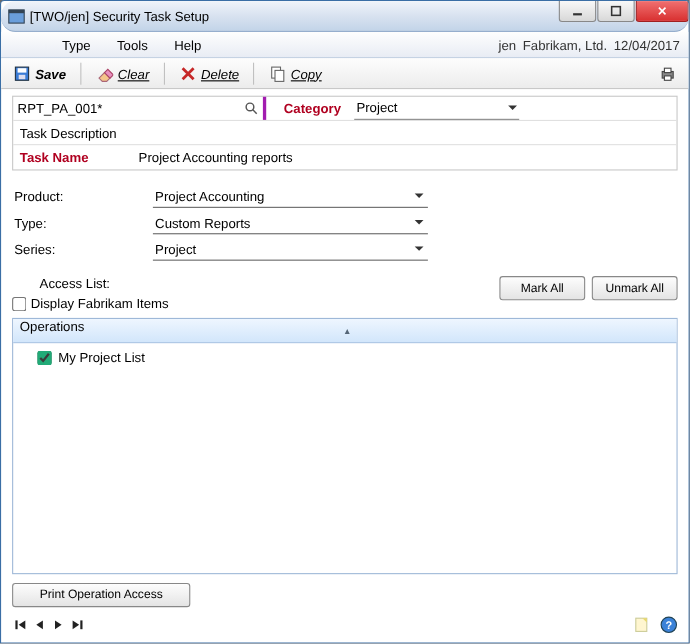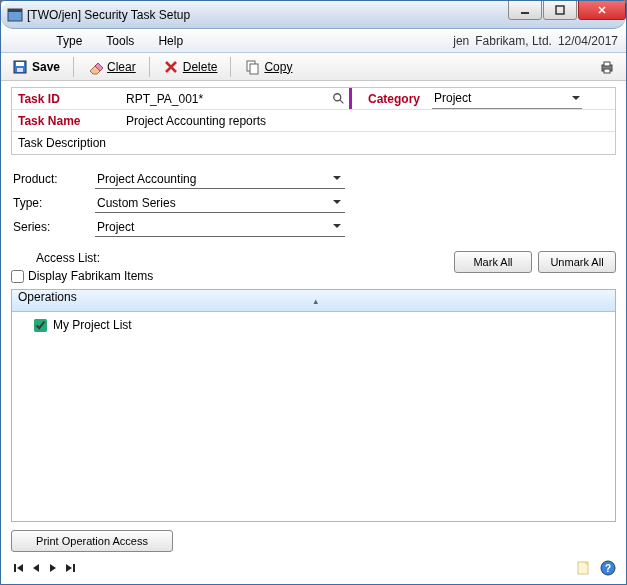--- a/index.html
+++ b/index.html
@@ -15,21 +15,21 @@
   .win-btn.min, .win-btn.max { border-radius: 0 0 3px 3px; margin-right:1px; }
   .win-btn.close { width: 48px; background: linear-gradient(to bottom,#f07070,#d83030); border:1px solid #a02020; border-radius:0 0 3px 3px; color:#fff; }
   .win-btn svg { width:10px; height:10px; }
   
   .menubar { height: 24px; background: linear-gradient(to bottom,#fefefe,#e8ecf4); border-bottom:1px solid #b8c8dc; display:flex; align-items:stretch; font-size:12px; }
   .menu-item { padding: 0 12px; display:flex; align-items:center; cursor:pointer; border-right:0px solid transparent; }
   .menu-item.active { background: linear-gradient(to bottom,#3c8ce8,#1a5cc0); color:#fff;margin-top:33px; }
   .menu-right { margin-left:auto; padding-right:8px; display:flex; align-items:center; gap:6px; color:#333; }
   
   .toolbar { height: 28px; background: linear-gradient(to bottom,#fdfdfd,#ececec); border-bottom:1px solid #c8c8c8; display:flex; align-items:center; padding: 0 4px; font-size:12px; gap:2px; }
-  .tool-btn { display:flex; align-items:center; gap:4px; padding: 2px 6px; cursor:pointer; border:1px solid transparent; border-radius:2px; }
+  .tool-btn { display:flex; align-items:flex-end; gap:4px; padding: 2px 6px; cursor:pointer; border:1px solid transparent; border-radius:2px;font-style:italic; }
   .tool-btn .lbl { text-decoration: none; }
   .tool-btn .ul { text-decoration: underline; }
   .tool-sep { width:1px; height:20px; background:#c0c0c0; margin:0 4px; }
   .tool-icon { width:16px; height:16px; display:inline-flex; align-items:center; justify-content:center; }
   .bold { font-weight:bold; }
   .print-right { margin-left:auto; }
   
   .content { flex:1; padding: 6px 10px 8px 10px; display:flex; flex-direction:column; font-size:12px; overflow:hidden; }
   
   .field-grid { border:1px solid #c8c8c8; }
@@ -38,21 +38,21 @@
   .field-label { width:110px; padding:3px 6px; font-size:12px; display:flex; align-items:center; }
   .field-label.req { color:#b00020; font-weight:bold; }
   .field-val { flex:1; display:flex; align-items:center; padding:0 2px; }
   .field-val input { width:100%; border:none; outline:none; font-size:12px; padding:2px 2px; background:transparent; }
   .lookup-btn { width:18px; height:18px; display:flex; align-items:center; justify-content:center; cursor:pointer; }
   .cat-label { color:#b00020; font-weight:bold; padding:0 10px 0 16px; display:flex; align-items:center; }
   .cat-select { width:150px; height:20px; border:none; border-bottom:1px solid #888; font-size:12px; background:#fff; position:relative; display:flex; align-items:center; padding:0 14px 0 2px; cursor:pointer; }
   .cat-select::after { content:""; position:absolute; right:2px; top:7px; border:4px solid transparent; border-top-color:#333; }
   
   .drop-grid { margin-top:14px; }
-  .drop-row { display:flex; align-items:center; margin-bottom:4px; }
+  .drop-row { display:flex; align-items:center; margin-bottom:4px;gap:44px; }
   .drop-label { width:84px; font-size:12px; padding-left:2px; }
   .drop-select { flex:0 0 250px; height:20px; border:none; border-bottom:1px solid #666; font-size:12px; position:relative; display:flex; align-items:center; padding:0 18px 0 2px; cursor:pointer; background:#fff; }
   .drop-select::after { content:""; position:absolute; right:4px; top:7px; border:4px solid transparent; border-top-color:#333; }
   
   .access-row { display:flex; align-items:flex-start; margin-top:10px; }
   .access-left { flex:1; }
   .access-label { font-size:12px; margin-bottom:4px;margin-left:25px; }
   .chk-row { display:flex; align-items:center; gap:4px; font-size:12px; }
   .chk { width:13px; height:13px; }
   .mark-btns { display:flex; gap:6px; }
@@ -165,62 +165,61 @@
             <rect x="5" y="10" width="6" height="4" fill="#fff" stroke="#444"></rect>
           </svg>
         </span>
     </div>
   </div>
 
   <div class="content">
 
     <div class="field-grid">
       <div class="field-row">
-        <div class="field-label req">Task ID</div>
         <div class="field-val" style="flex:0 0 230px; border-right:3px solid #a21caf;">
           <input value="RPT_PA_001*" style="">
           <span class="lookup-btn">
               <svg viewBox="0 0 16 16" width="14" height="14">
                 <circle cx="6" cy="6" r="4" fill="none" stroke="#555" stroke-width="1.5"></circle>
                 <line x1="9" y1="9" x2="13" y2="13" stroke="#555" stroke-width="1.5"></line>
               </svg>
             </span>
         </div>
         <div class="cat-label">Category</div>
         <div class="field-val" style="padding-right:6px;">
           <div class="cat-select">
               <span>Project</span>
             </div>
         </div>
       </div>
       <div class="field-row">
+        <div class="field-label">Task Description</div>
+        <div class="field-val">
+            <input value="" style="">
+          </div>
+      </div>
+      <div class="field-row">
         <div class="field-label req">Task Name</div>
         <div class="field-val">
             <input value="Project Accounting reports" style="">
-          </div>
-      </div>
-      <div class="field-row">
-        <div class="field-label">Task Description</div>
-        <div class="field-val">
-            <input value="" style="">
           </div>
       </div>
     </div>
 
     <div class="drop-grid">
       <div class="drop-row">
         <div class="drop-label">Product:</div>
         <div class="drop-select">
             <span>Project Accounting</span>
           </div>
       </div>
       <div class="drop-row">
         <div class="drop-label">Type:</div>
         <div class="drop-select">
-            <span>Custom Series</span>
+            <span>Custom Reports</span>
           </div>
       </div>
       <div class="drop-row">
         <div class="drop-label">Series:</div>
         <div class="drop-select">
             <span>Project</span>
           </div>
       </div>
     </div>
 

